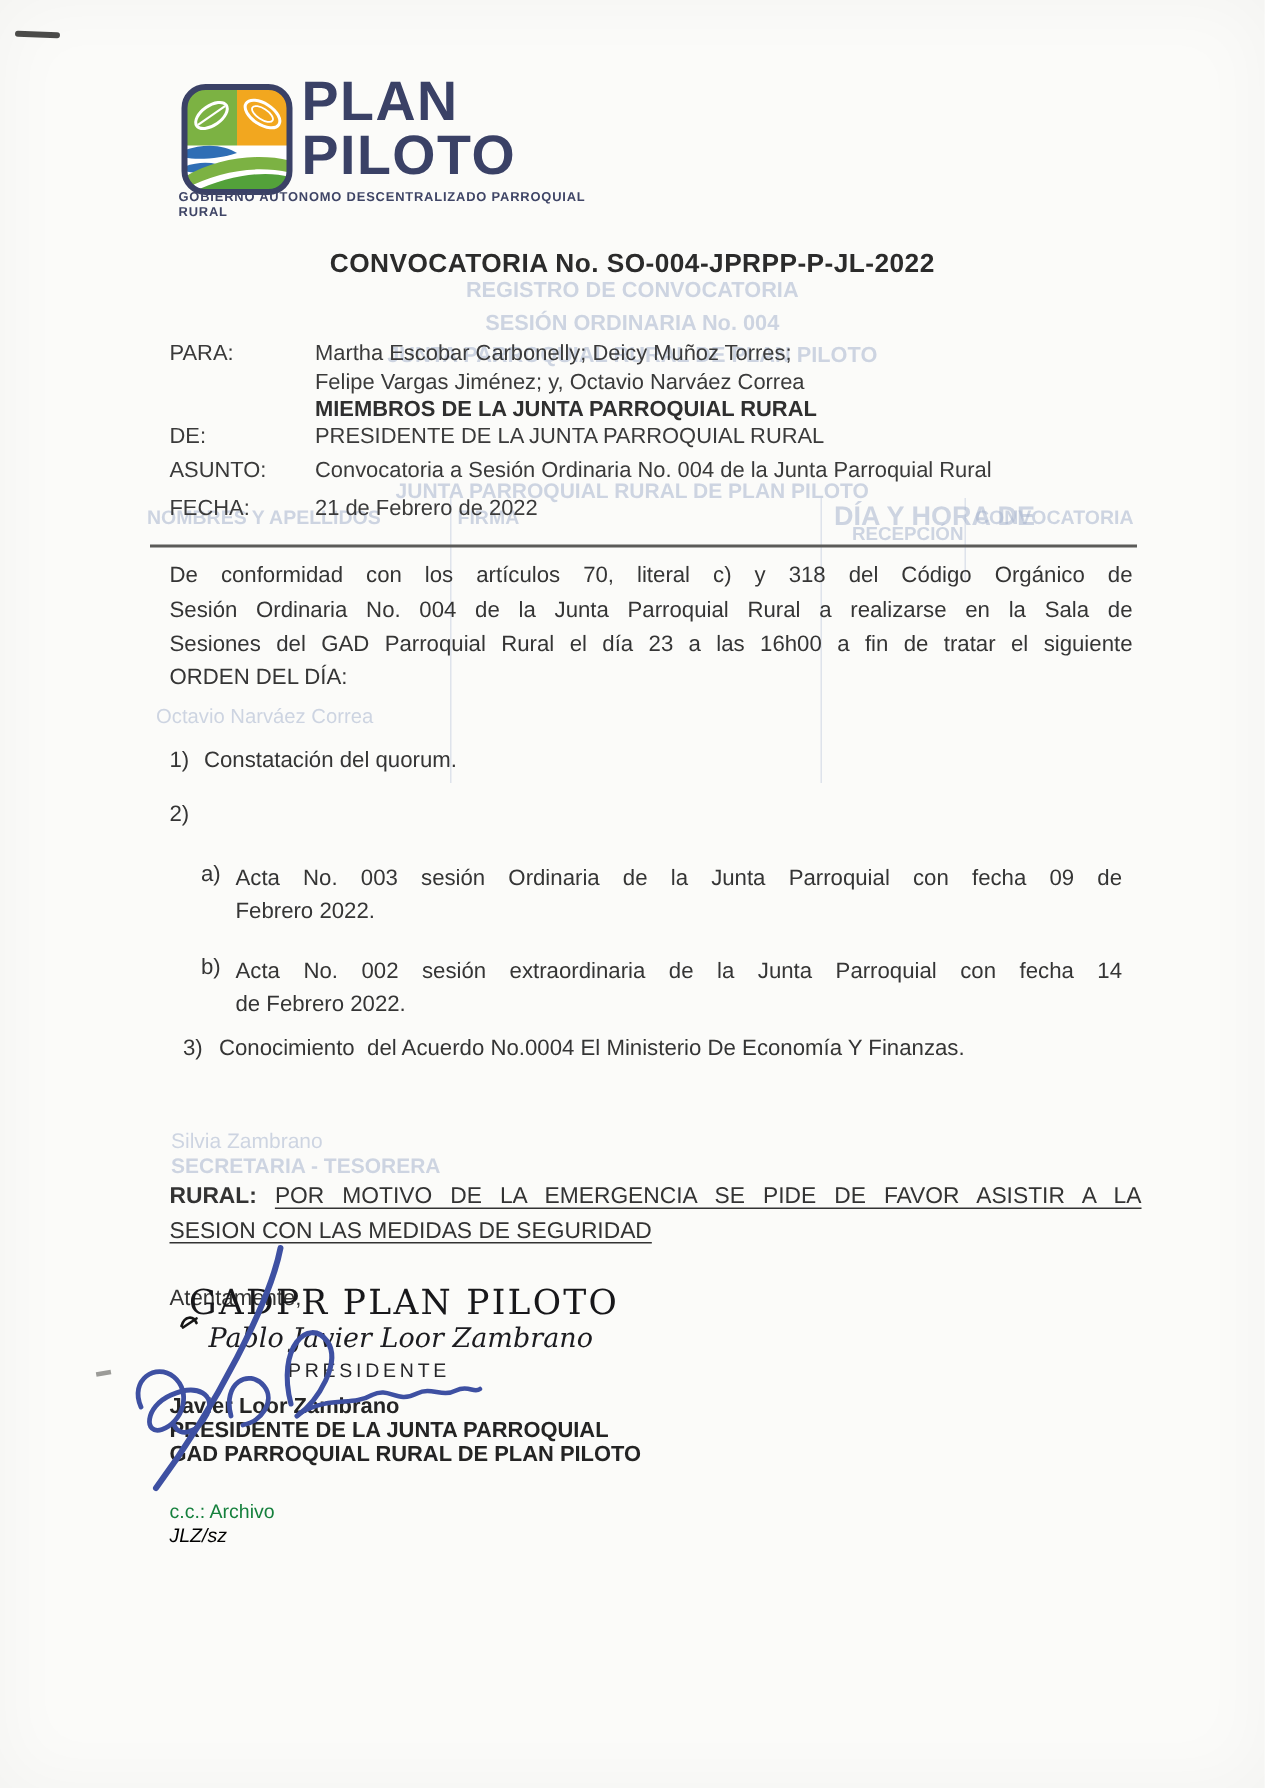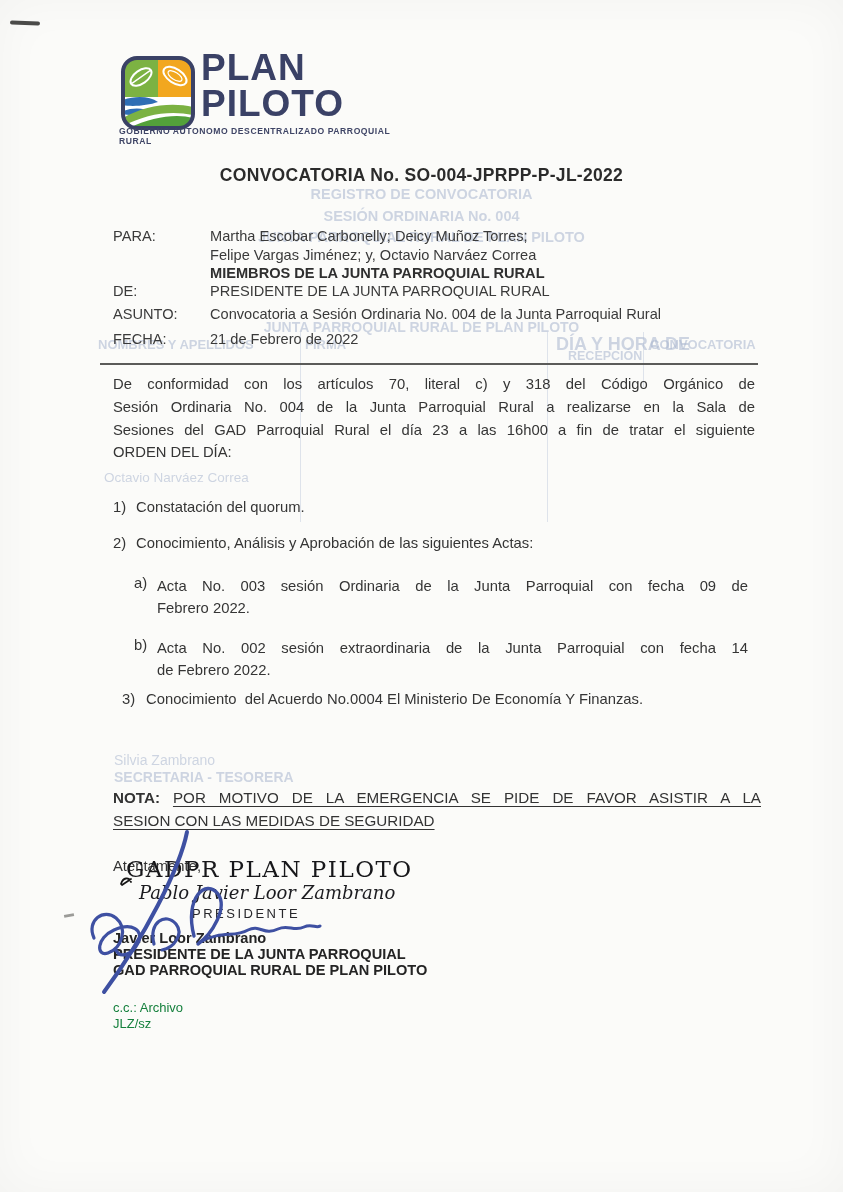--- a/index.html
+++ b/index.html
@@ -46,21 +46,21 @@
   .closing{position:absolute;left:113px;top:858px;font-size:14.8px;color:#333;z-index:2;}
   .stamp-org{position:absolute;left:126px;top:856px;font-family:"DejaVu Serif",serif;font-size:23px;letter-spacing:1.5px;color:#17171a;z-index:3;white-space:nowrap;}
   .stamp-name{position:absolute;left:139px;top:882px;font-family:"DejaVu Serif",serif;font-style:italic;font-size:18px;color:#1c1c20;z-index:3;white-space:nowrap;}
   .stamp-role{position:absolute;left:192px;top:906px;font-size:13px;letter-spacing:2.5px;color:#26262a;z-index:3;}
   .signer{position:absolute;left:113px;font-size:14.6px;font-weight:bold;color:#242424;z-index:2;white-space:nowrap;}
   .sg1{top:930px;} .sg2{top:946px;} .sg3{top:962px;}
   .signature-svg{position:absolute;left:82px;top:826px;width:240px;height:172px;z-index:4;}
   .stamp-mark{position:absolute;left:119px;top:875px;width:14px;height:13px;z-index:4;}
 
   .footer-cc{position:absolute;left:113px;top:1000px;font-size:13px;color:#15803d;}
-  .footer-init{position:absolute;left:113px;top:1016px;font-size:13px;color:#15803d;}
+  .footer-init{position:absolute;left:113px;top:1016px;font-size:13px;color:#000000;font-style:italic;}
 
   
   .ghost{position:absolute;color:#a9b6cf;opacity:.55;filter:blur(.35px);font-size:14.5px;white-space:nowrap;}
   .ghost.c{left:0;right:0;text-align:center;}
   .gb{font-weight:bold;}
   .gline{position:absolute;width:1px;background:rgba(165,180,205,.33);}
 </style>
 </head>
 <body>
 
@@ -133,39 +133,38 @@
       <div class="ln">De conformidad con los artículos 70, literal c) y 318 del Código Orgánico de</div>
       <div class="ln">Sesión Ordinaria No. 004 de la Junta Parroquial Rural a realizarse en la Sala de</div>
       <div class="ln">Sesiones del GAD Parroquial Rural el día 23 a las 16h00 a fin de tratar el siguiente</div>
       <div class="ln">ORDEN DEL DÍA:</div>
     </div>
 
   <div class="o-num" style="left:113px;top:499px;">1)</div>
   <div class="o-text" style="left:136px;top:499px;">Constatación del quorum.</div>
 
   <div class="o-num" style="left:113px;top:535px;">2)</div>
-  <div class="o-text" style="left:136px;top:535px;">Conocimiento, Análisis y Aprobación de las siguientes Actas:</div>
 
   <div class="o-num" style="left:134px;top:575px;">a)</div>
   <div class="sub-lines lines" style="top:575px;">
       <div class="ln">Acta No. 003 sesión Ordinaria de la Junta Parroquial con fecha 09 de</div>
       <div class="ln">Febrero 2022.</div>
     </div>
 
   <div class="o-num" style="left:134px;top:637px;">b)</div>
   <div class="sub-lines lines" style="top:637px;">
       <div class="ln">Acta No. 002 sesión extraordinaria de la Junta Parroquial con fecha 14</div>
       <div class="ln">de Febrero 2022.</div>
     </div>
 
   <div class="o-num" style="left:122px;top:691px;">3)</div>
   <div class="o-text" style="left:146px;top:691px;">Conocimiento  del Acuerdo No.0004 El Ministerio De Economía Y Finanzas.</div>
 
   <div class="nota">
-    <div class="l1"><b>NOTA:</b> <u>POR MOTIVO DE LA EMERGENCIA SE PIDE DE FAVOR  ASISTIR A LA</u></div>
+    <div class="l1"><b>RURAL:</b> <u>POR MOTIVO DE LA EMERGENCIA SE PIDE DE FAVOR  ASISTIR A LA</u></div>
     <div class="u2">SESION CON LAS MEDIDAS DE SEGURIDAD</div>
   </div>
 
   <div class="closing">Atentamente,</div>
   <div class="stamp-org">GADPR PLAN PILOTO</div>
   <div class="stamp-name">Pablo Javier Loor Zambrano</div>
   <div class="stamp-role">PRESIDENTE</div>
 
   <svg class="stamp-mark" viewBox="0 0 14 13">
     <path d="M2,9 C4,2 10,2 12,7 M3,10 L12,4" stroke="#161616" stroke-width="1.8" fill="none" stroke-linecap="round"></path>

